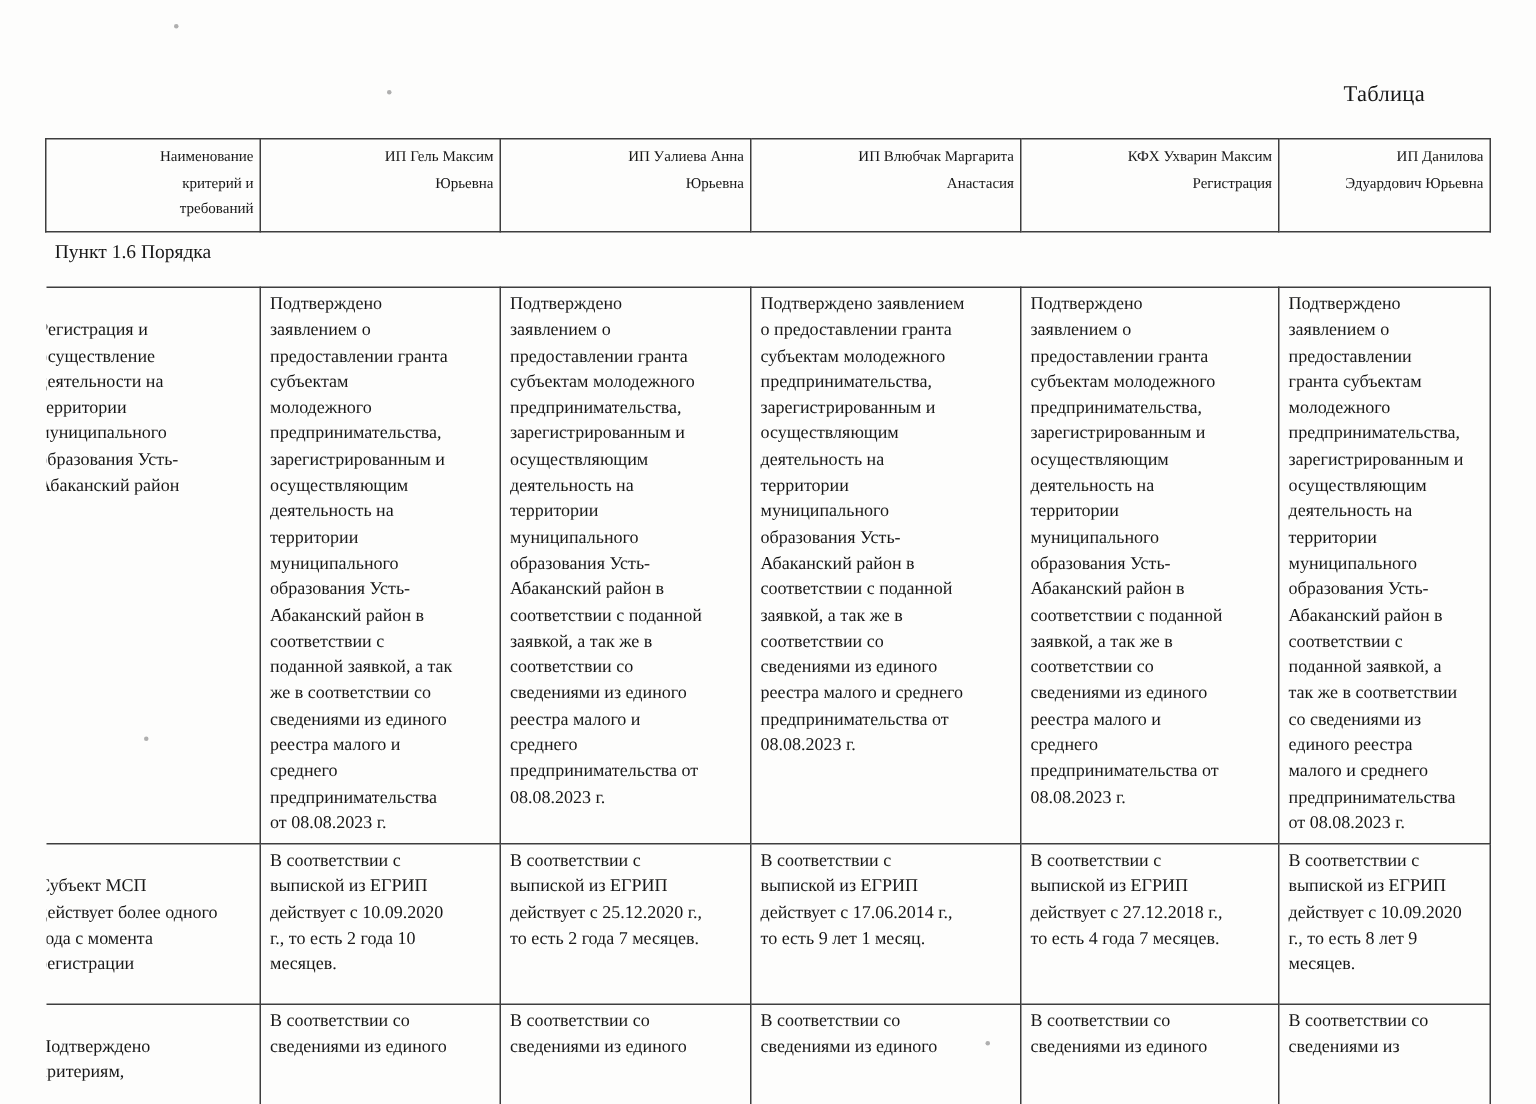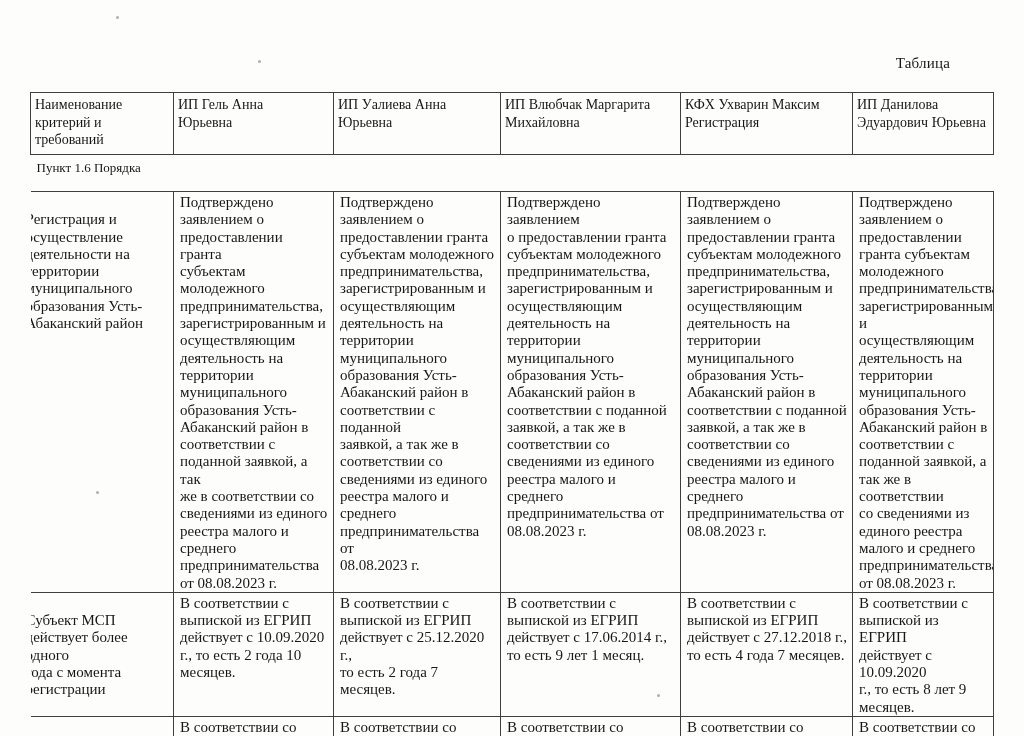--- a/index.html
+++ b/index.html
@@ -18,27 +18,27 @@
     border-collapse:collapse; table-layout:fixed;
   }
   .doc-table th, .doc-table td {
     border:1px solid #3e3e3e;
     vertical-align:top;
     white-space:pre-line;
     font-weight:normal;
     overflow:hidden;
   }
   .doc-table th {
-    text-align:left;
-    font-size:14px; line-height:17.5px;
+    text-align:right;
+    font-size:10px; line-height:17.5px;
     height:58px; padding:3px 4px 0 4px;
   }
   .doc-table td {
     text-align:left;
-    font-size:15px; line-height:17.3px;
+    font-size:12px; line-height:17.3px;
     padding:2px 5px 0 6px;
   }
   .section-cell {
     border-left:none !important; border-right:none !important;
     text-align:center;
     font-size:13px !important;
     height:32px; padding-top:4px !important;
   }
   .r1 td { height:368px; }
   .r2 td { height:84px; }
@@ -65,26 +65,26 @@
       <col style="width:180px">
       <col style="width:172px">
       <col style="width:141px">
     </colgroup>
 
     <tbody>
         <tr>
       <th>Наименование
 критерий и
 требований</th>
-      <th>ИП Гель Анна
+      <th>ИП Гель Максим
 Юрьевна</th>
       <th>ИП Уалиева Анна
 Юрьевна</th>
       <th>ИП Влюбчак Маргарита
-Михайловна</th>
+Анастасия</th>
       <th>КФХ Ухварин Максим
 Регистрация</th>
       <th>ИП Данилова
 Эдуардович Юрьевна</th>
     </tr>
 
     <tr>
       <td colspan="6" class="section-cell">Пункт 1.6 Порядка</td>
     </tr>
 

